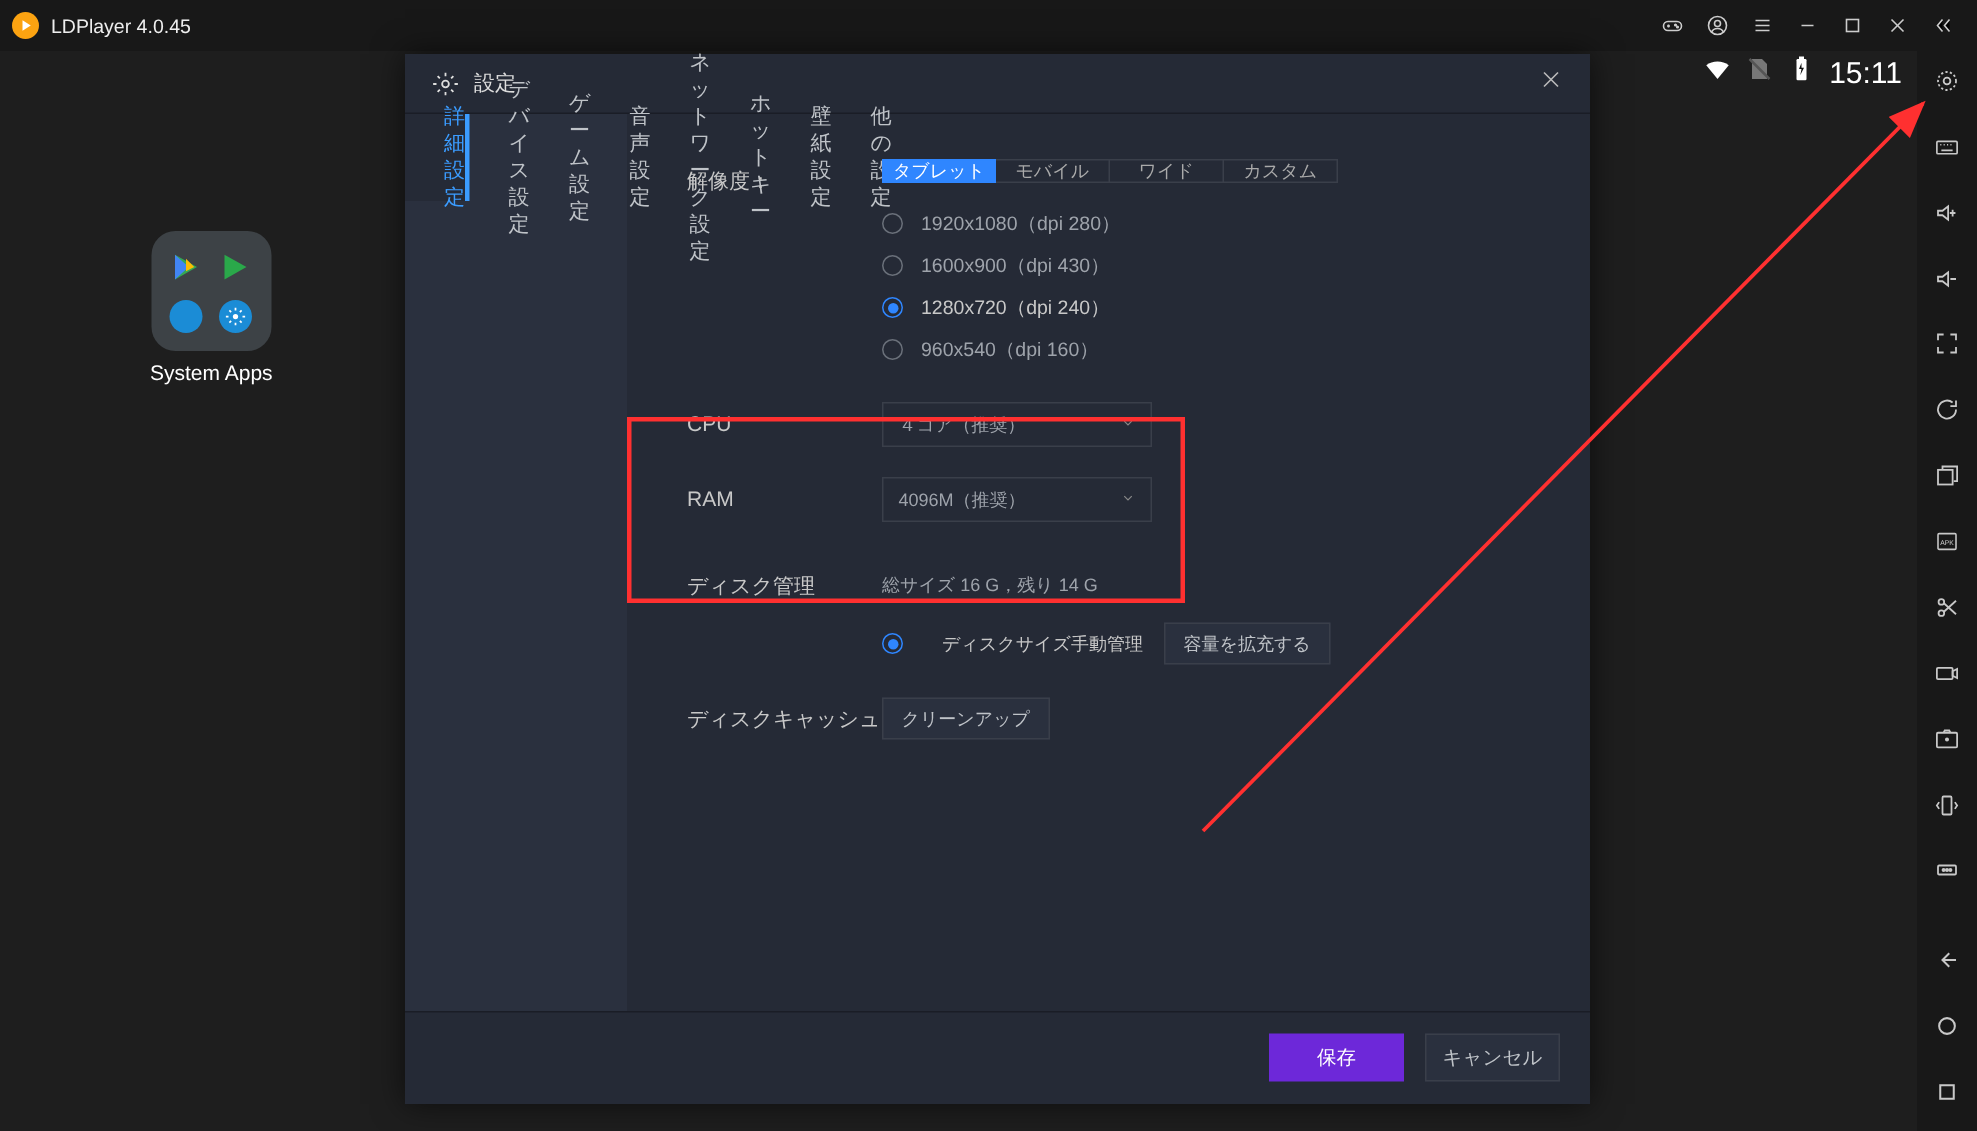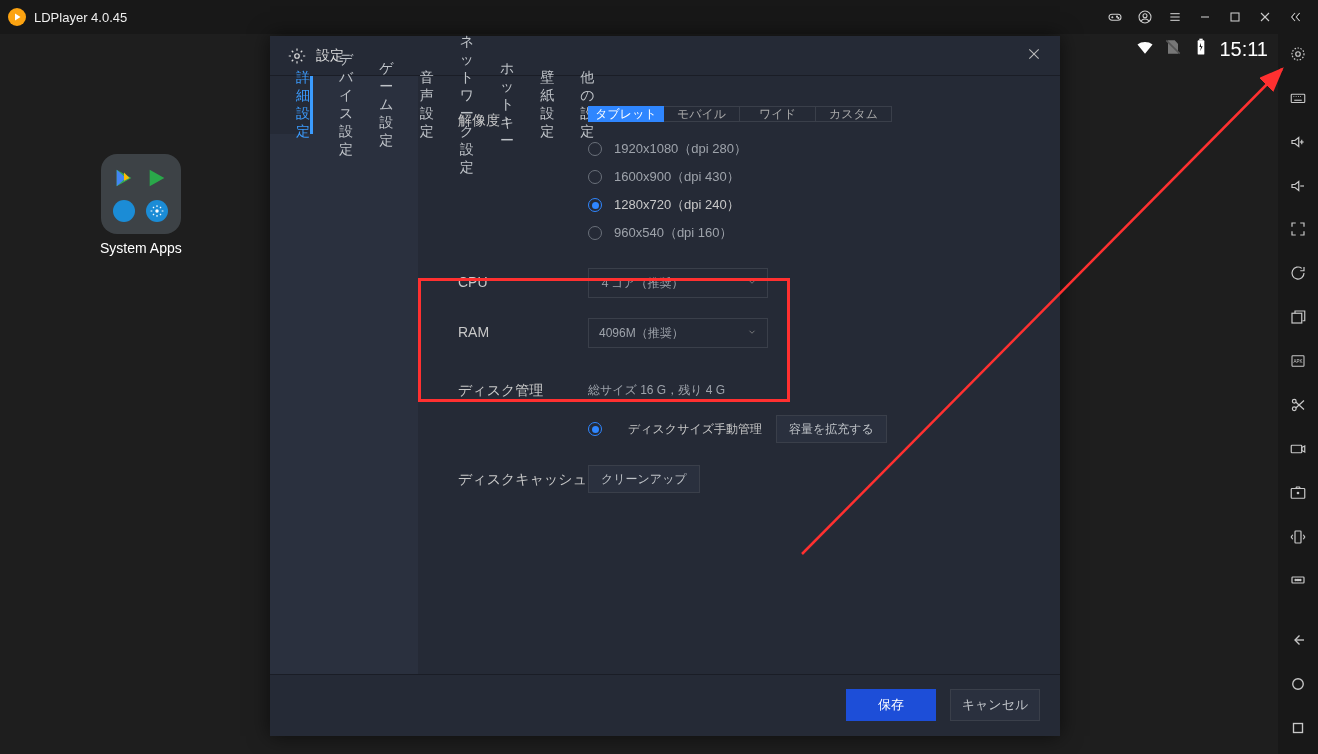--- a/index.html
+++ b/index.html
@@ -56,21 +56,21 @@
 .radio-row.selected .rdot { border-color: #2f86ff; }
 .radio-row.selected .rdot::after { content:""; width:7px; height:7px; background:#2f86ff; border-radius:50%; }
 .select-box { width: 180px; height: 30px; border: 1px solid #3a3f4a; display: flex; align-items: center; padding: 0 10px; font-size: 12px; color: #9ea3ab; cursor: pointer; position: relative; }
 .select-box .chev { margin-left: auto; }
 .highlight-box { position: absolute; border: 3px solid #ff3030; pointer-events: none; }
 .disk-status { font-size: 12px; color: #9ea3ab; padding-top: 6px; }
 .btn-small { height: 28px; padding: 0 12px; background: #2a303e; border: 1px solid #3a3f4a; color: #bfc3c8; font-size: 12px; display: inline-flex; align-items: center; cursor: pointer; }
 .disk-radio-group { display: flex; flex-direction: column; gap: 12px; }
 .disk-row { display: flex; align-items: center; gap: 14px; font-size: 12px; color: #9ea3ab; }
 .dialog-footer { height: 60px; border-top: 1px solid #1a1d26; display: flex; align-items: center; justify-content: flex-end; padding-right: 20px; gap: 14px; }
-.btn-primary { width: 90px; height: 32px; background: #1d4ed8; color: #fff; border: none; font-size: 13px; cursor: pointer; }
+.btn-primary { width: 90px; height: 32px; background: #6d28d9; color: #fff; border: none; font-size: 13px; cursor: pointer; }
 .btn-secondary { width: 90px; height: 32px; background: #2a303e; color: #bfc3c8; border: 1px solid #3a3f4a; font-size: 13px; cursor: pointer; }
 .arrow-annot { position: absolute; pointer-events: none; }
 </style>
 </head>
 <body>
 
 <div class="titlebar">
   <div class="logo">
     <svg viewBox="0 0 24 24">
         <path d="M8 5v14l11-7z" fill="#fff"></path>
@@ -239,21 +239,21 @@
                     <path d="M6 9l6 6 6-6"></path>
                   </svg></span>
             </div>
           </div>
 
           <div class="highlight-box" style="left:0px; top:202px; width:372px; height:124px;"></div>
 
           <div class="row" style="margin-top:28px;">
             <div class="lbl">ディスク管理</div>
             <div>
-              <div class="disk-status">総サイズ 16 G，残り 4 G</div>
+              <div class="disk-status">総サイズ 16 G，残り 14 G</div>
               <div class="disk-radio-group" style="margin-top:16px;">
                 <div class="disk-row radio-row selected">
                     <span class="rdot"></span>
                     <span>ディスクサイズ手動管理</span>
                     <span class="btn-small">容量を拡充する</span>
                   </div>
               </div>
             </div>
           </div>
 

